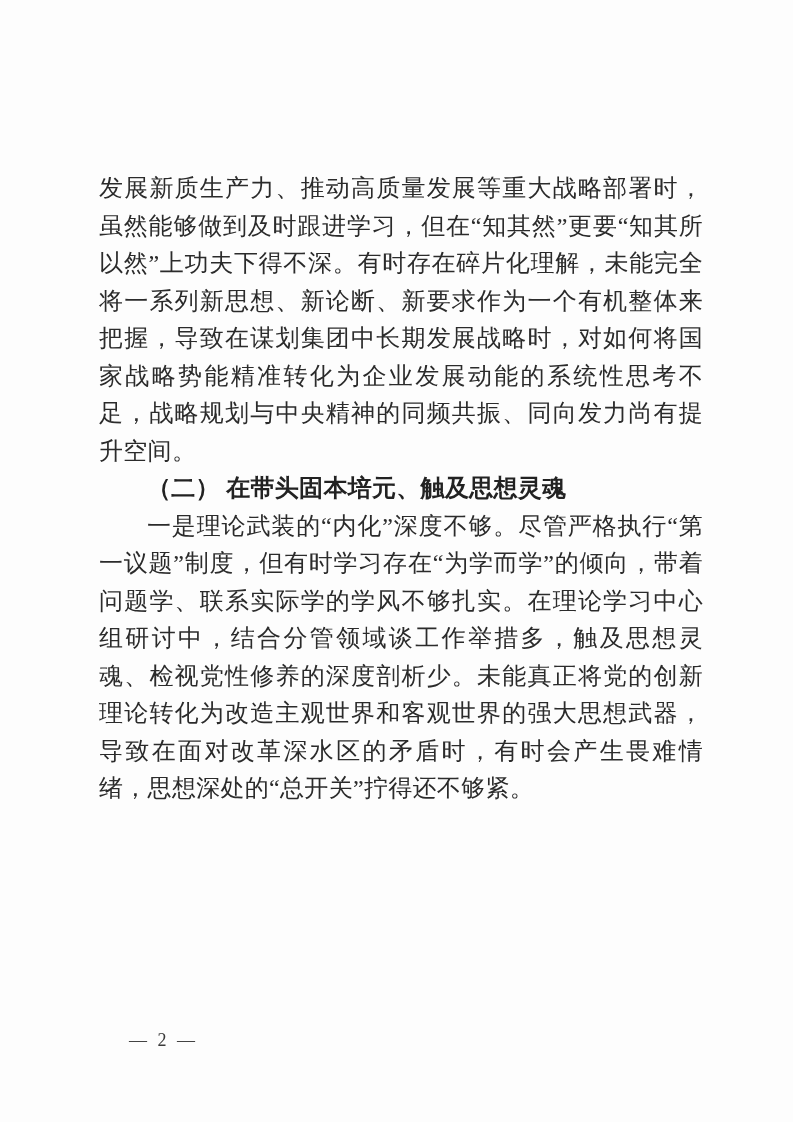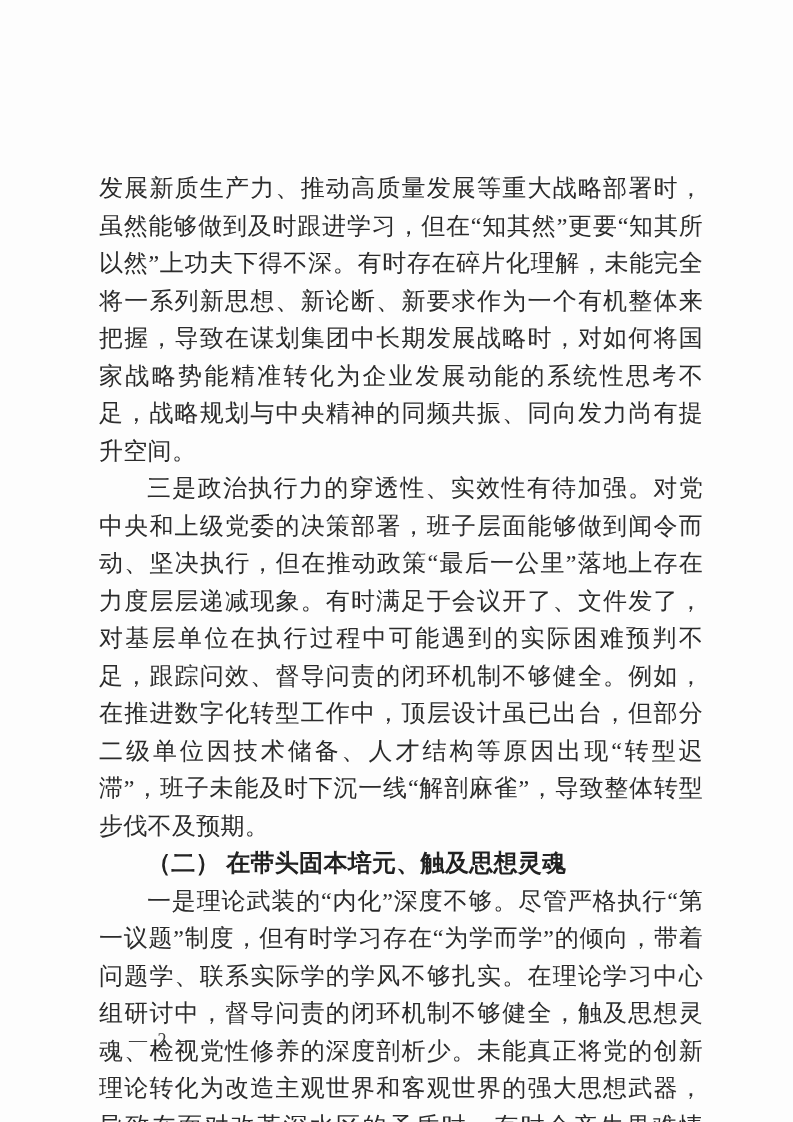--- a/index.html
+++ b/index.html
@@ -54,18 +54,17 @@
     color: #3a3a3a;
     letter-spacing: 3px;
   }
 </style>
 </head>
 <body>
 
 <div class="page">
   <div class="content">
     <p class="para no-indent">发展新质生产力、推动高质量发展等重大战略部署时，虽然能够做到及时跟进学习，但在“知其然”更要“知其所以然”上功夫下得不深。有时存在碎片化理解，未能完全将一系列新思想、新论断、新要求作为一个有机整体来把握，导致在谋划集团中长期发展战略时，对如何将国家战略势能精准转化为企业发展动能的系统性思考不足，战略规划与中央精神的同频共振、同向发力尚有提升空间。</p>
-    <p class="para">三是政治执行力的穿透性、实效性有待加强。对党中央和上级党委的决策部署，班子层面能够做到闻令而动、坚决执行，但在推动政策“最后一公里”落地上存在力度层层递减现象。有时满足于会议开了、文件发了，对基层单位在执行过程中可能遇到的实际困难预判不足，跟踪问效、督导问责的闭环机制不够健全。例如，在推进数字化转型工作中，顶层设计虽已出台，但部分二级单位因技术储备、人才结构等原因出现“转型迟滞”，班子未能及时下沉一线“解剖麻雀”，导致整体转型步伐不及预期。</p>
     <p class="heading">（二） 在带头固本培元、触及思想灵魂</p>
-    <p class="para">一是理论武装的“内化”深度不够。尽管严格执行“第一议题”制度，但有时学习存在“为学而学”的倾向，带着问题学、联系实际学的学风不够扎实。在理论学习中心组研讨中，督导问责的闭环机制不够健全，触及思想灵魂、检视党性修养的深度剖析少。未能真正将党的创新理论转化为改造主观世界和客观世界的强大思想武器，导致在面对改革深水区的矛盾时，有时会产生畏难情绪，思想深处的“总开关”拧得还不够紧。</p>
+    <p class="para">一是理论武装的“内化”深度不够。尽管严格执行“第一议题”制度，但有时学习存在“为学而学”的倾向，带着问题学、联系实际学的学风不够扎实。在理论学习中心组研讨中，结合分管领域谈工作举措多，触及思想灵魂、检视党性修养的深度剖析少。未能真正将党的创新理论转化为改造主观世界和客观世界的强大思想武器，导致在面对改革深水区的矛盾时，有时会产生畏难情绪，思想深处的“总开关”拧得还不够紧。</p>
   </div>
   <div class="page-number">— 2 —</div>
 </div>
 
 </body></html>

